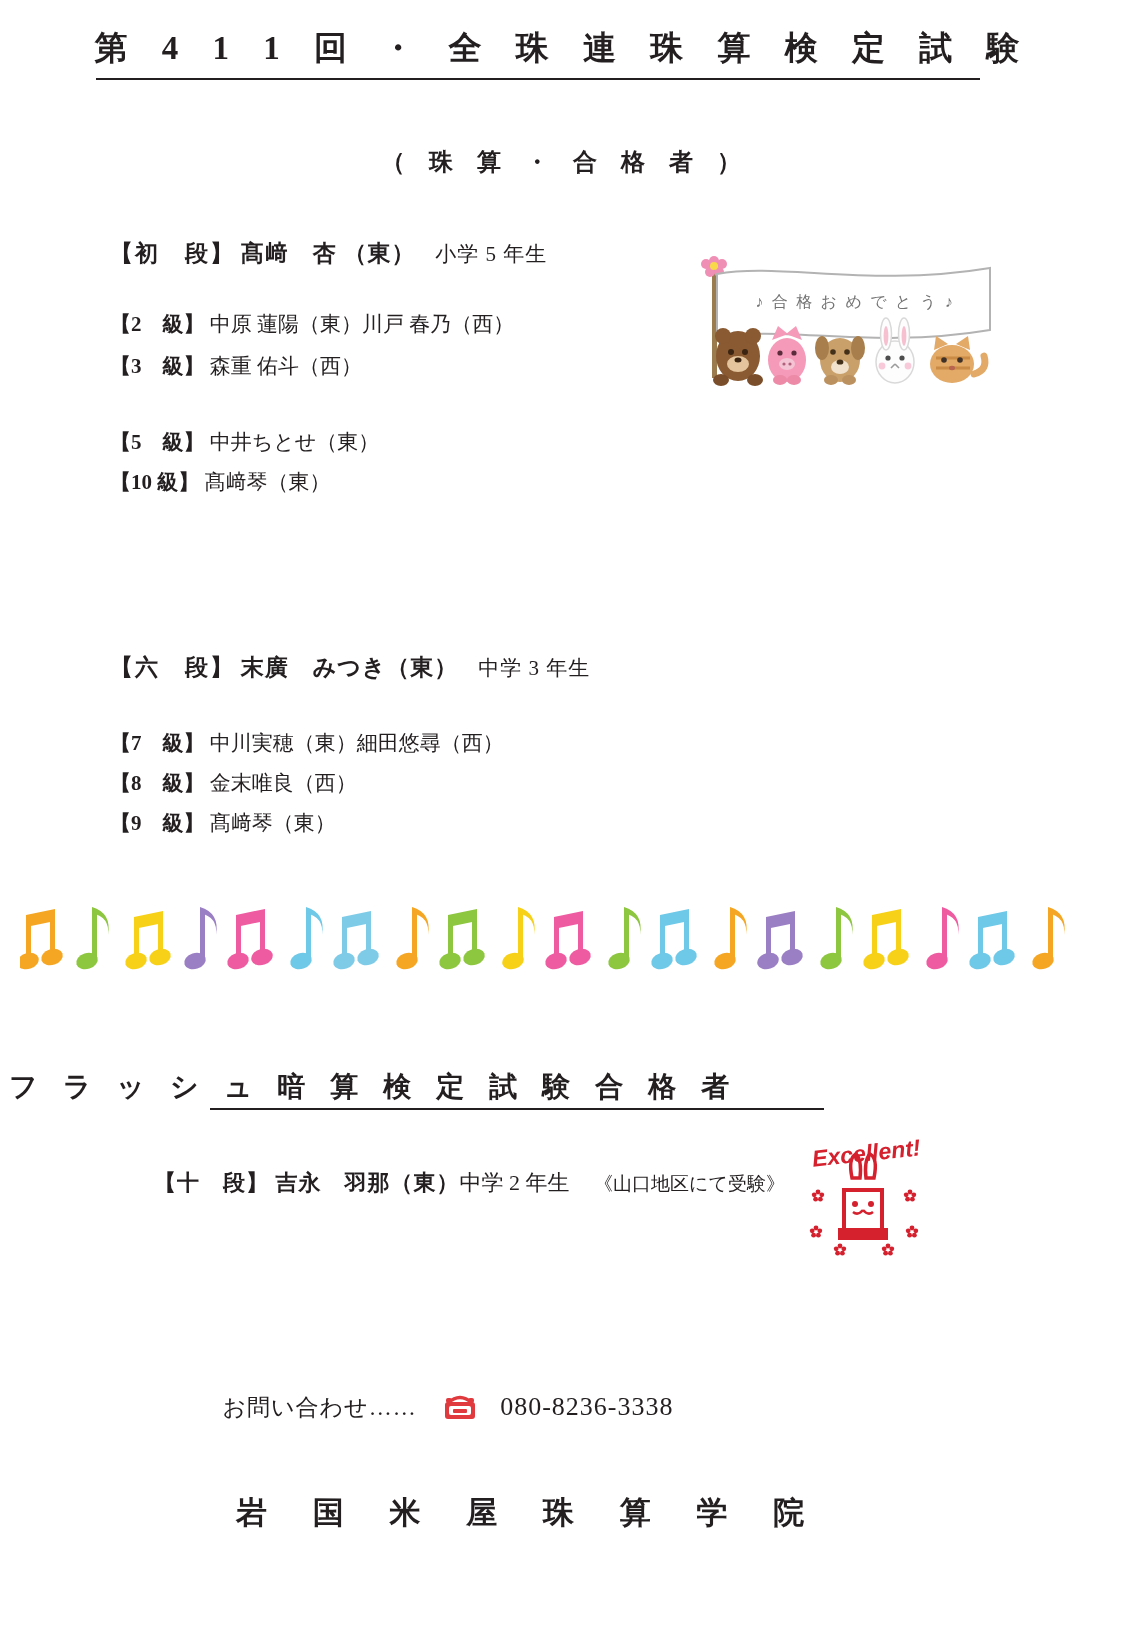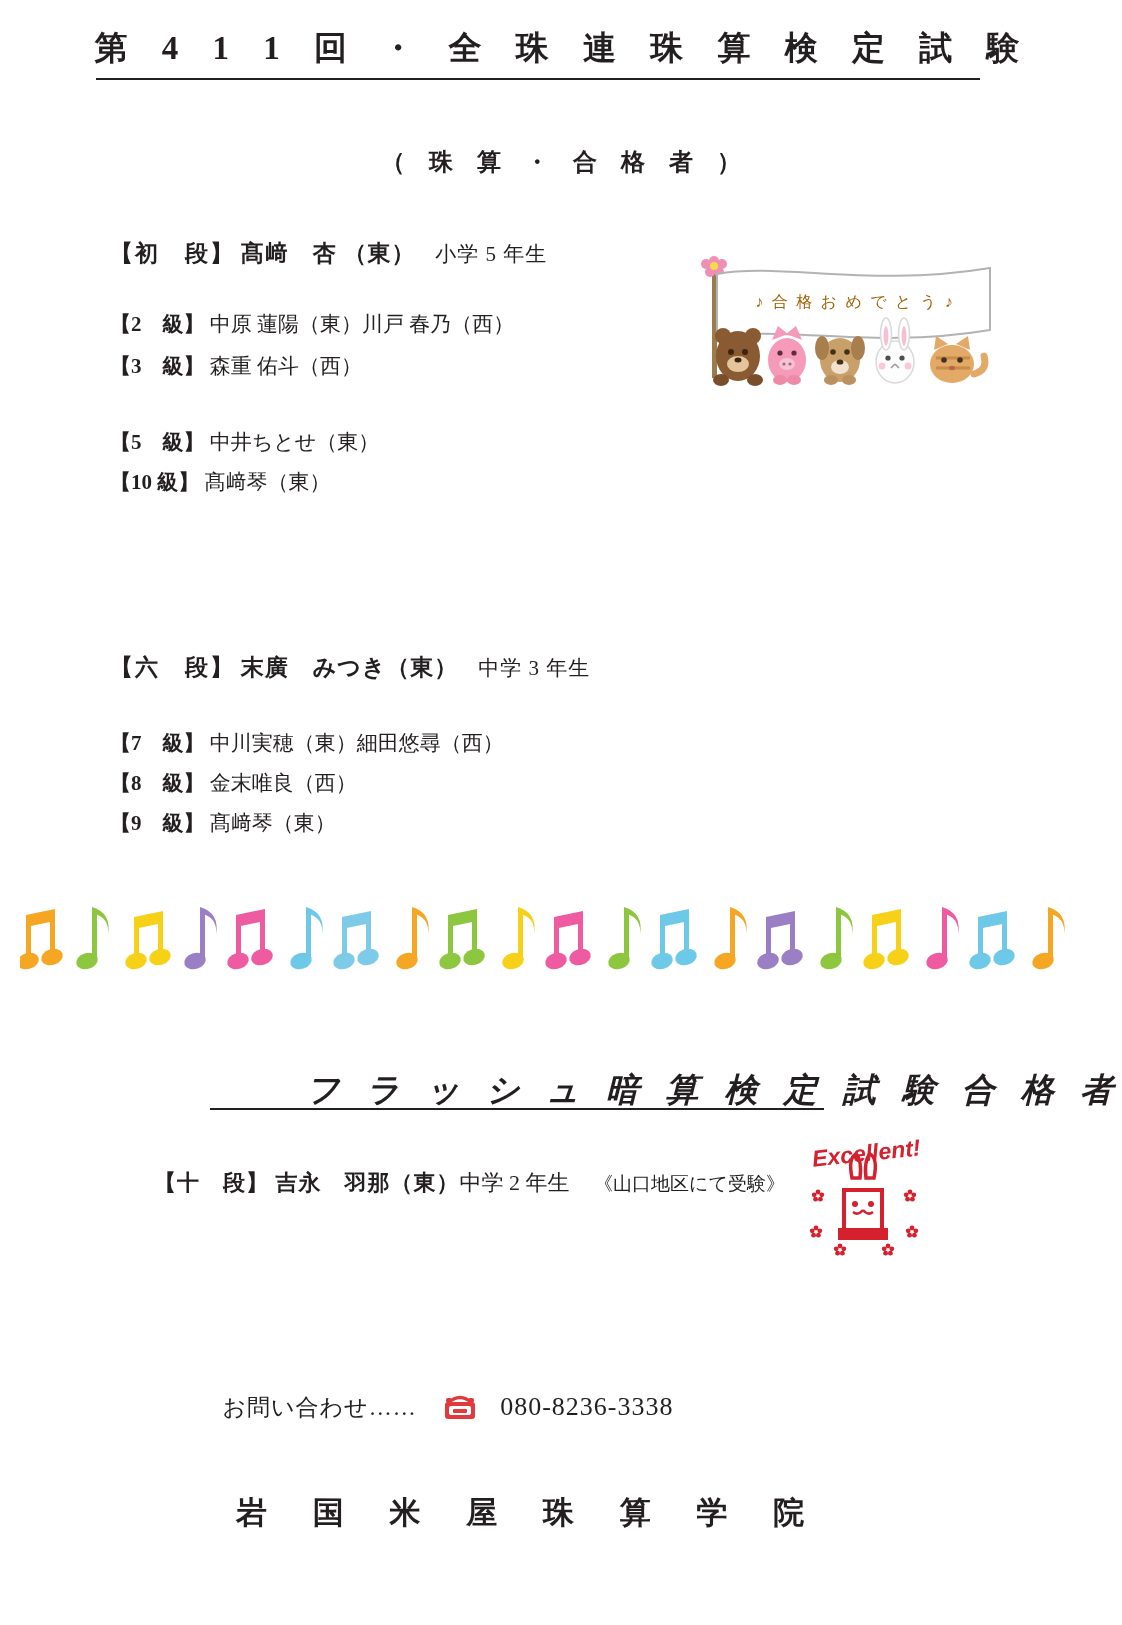--- a/index.html
+++ b/index.html
@@ -112,47 +112,46 @@
     height: 160px;
   }
   .flag-caption-text {
     position: absolute;
     top: 292px;
     left: 735px;
     width: 240px;
     text-align: center;
     font-size: 16px;
     letter-spacing: 2px;
-    color: #a16207;
+    color: #737373;
     font-family: "Liberation Sans", sans-serif;
     white-space: nowrap;
   }
 
   
   .note-band {
     position: absolute;
     top: 905px;
     left: 20px;
     width: 1066px;
     height: 80px;
   }
 
   
   .flash-title {
     position: absolute;
     top: 1068px;
     left: 0;
     width: 1122px;
-    text-align: right;
-    font-size: 33px;
+    text-align: left;
+    font-size: 28px;
     letter-spacing: 9px;
     text-indent: 9px;
     font-weight: 700;
     white-space: nowrap;
-    font-style: italic;
   }
   .flash-title-underline {
     position: absolute;
     top: 1108px;
     left: 210px;
     width: 614px;
     height: 2px;
     background: #231f20;
   }
   .flash-line {

